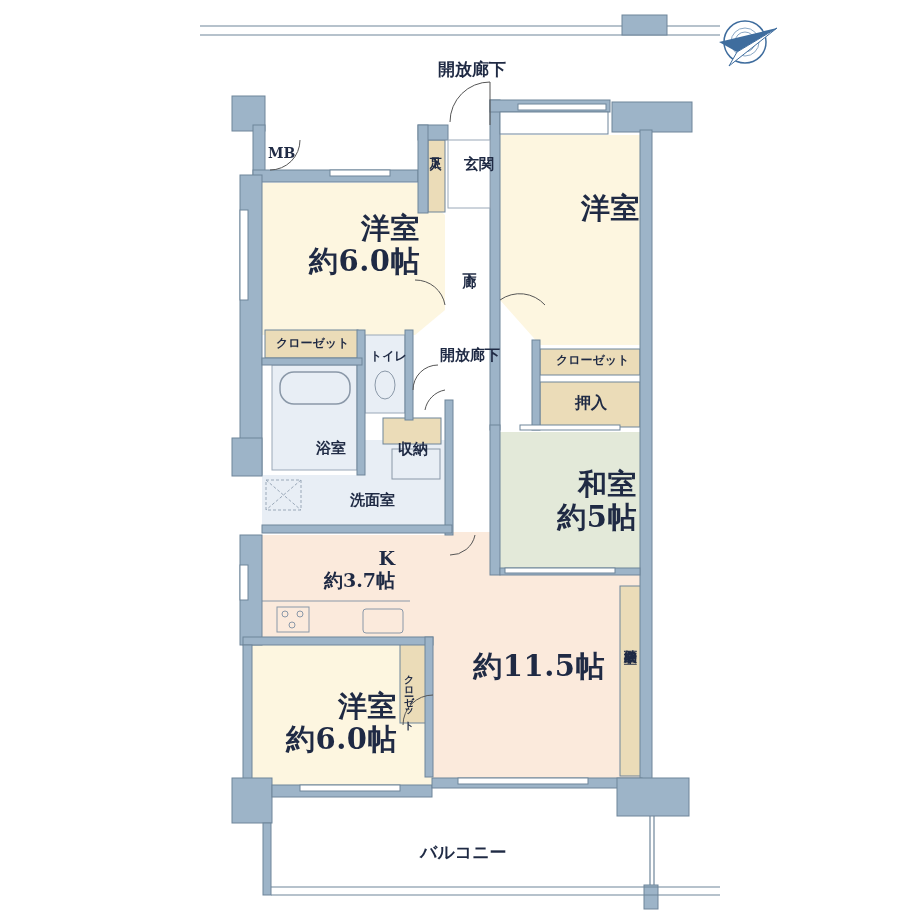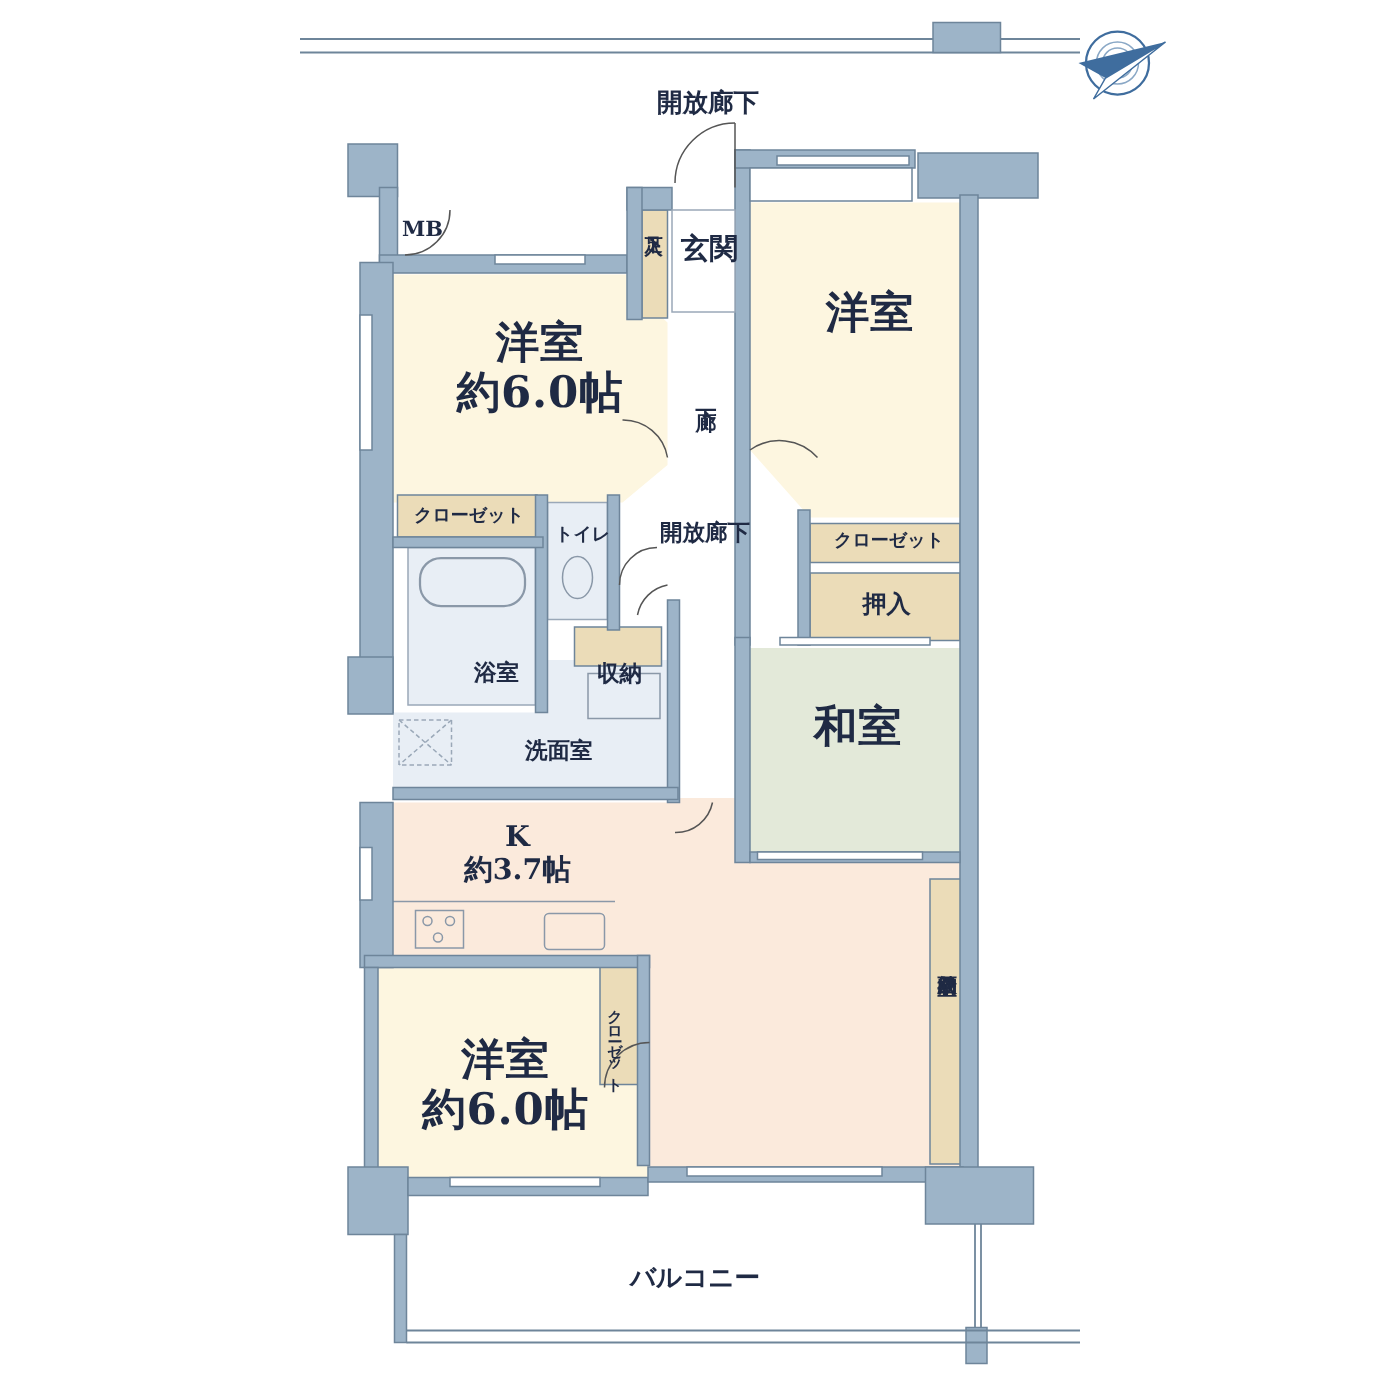--- a/index.html
+++ b/index.html
@@ -1,19 +1,19 @@
 <!DOCTYPE html>
 <html><head>
 <meta charset="utf-8">
 <style>
   html, body { margin:0; padding:0; background:#ffffff; }
   body { width:920px; height:920px; position:relative; overflow:hidden;
          font-family:"DejaVu Serif", "Liberation Serif", serif; color:#1f2a44; }
   svg.plan { position:absolute; left:0; top:0; }
-  .lbl { position:absolute; text-align:center; white-space:nowrap; color:#1f2a44; line-height:1.15; }
+  .lbl { position:absolute; text-align:right; white-space:nowrap; color:#1f2a44; line-height:1.15; }
   .room-big { font-size:29px; font-weight:bold; letter-spacing:0.5px; }
   .room-mid { font-size:17px; font-weight:bold; }
   .room-sm  { font-size:12px; font-weight:bold; }
   .vert { writing-mode:vertical-rl; text-orientation:upright; }
 </style>
 </head>
 <body>
 
 <svg class="plan" width="920" height="920" viewBox="0 0 920 920">
 
@@ -144,21 +144,21 @@
     <path d="M413 390 A25 25 0 0 1 438 365"></path>
     <path d="M445 390 A25 25 0 0 0 425 410"></path>
     <path d="M433 695 A30 30 0 0 0 403 725"></path>
     <path d="M450 555 A25 25 0 0 0 475 535"></path>
     <path d="M300 140 A30 30 0 0 1 270 170"></path>
   </g>
 </svg>
 
 <div class="lbl room-mid" style="left:438px;top:60px;">開放廊下</div>
 <div class="lbl room-sm" style="left:268px;top:145px;font-size:14px;">MB</div>
-<div class="lbl room-mid" style="left:454px;top:156px;font-size:19px;">玄関</div>
+<div class="lbl room-mid" style="left:464px;top:156px;font-size:15px;">玄関</div>
 <div class="lbl room-sm vert" style="left:428px;top:148px;">下足入</div>
 <div class="lbl room-sm vert" style="left:462px;top:262px;font-size:14px;">廊下</div>
 
 <div class="lbl room-big" style="left:300px;top:212px;width:120px;">
   <div>洋室</div>
   <div>約6.0帖</div>
 </div>
 <div class="lbl room-big" style="left:520px;top:192px;width:120px;">
   <div>洋室</div>
 </div>
@@ -167,28 +167,30 @@
 <div class="lbl room-sm" style="left:556px;top:354px;">クローゼット</div>
 <div class="lbl room-mid" style="left:575px;top:394px;font-size:16px;">押入</div>
 <div class="lbl room-sm" style="left:370px;top:350px;">トイレ</div>
 <div class="lbl room-mid" style="left:440px;top:347px;font-size:15px;">開放廊下</div>
 <div class="lbl room-mid" style="left:398px;top:422px;font-size:15px;margin-top:19px;">収納</div>
 <div class="lbl room-mid" style="left:316px;top:440px;font-size:15px;">浴室</div>
 <div class="lbl room-mid" style="left:350px;top:492px;font-size:15px;">洗面室</div>
 
 <div class="lbl room-big" style="left:507px;top:468px;width:130px;">
   <div>和室</div>
+  <div>約5帖</div>
 </div>
 
 <div class="lbl" style="left:295px;top:548px;width:100px;font-size:19px;font-weight:bold;">
   <div>K</div>
   <div>約3.7帖</div>
 </div>
 
 <div class="lbl room-big" style="left:455px;top:650px;width:150px;">
+  <div>約11.5帖</div>
 </div>
 <div class="lbl room-sm vert" style="left:622px;top:640px;font-size:13px;">壁面収納</div>
 
 <div class="lbl room-big" style="left:277px;top:690px;width:120px;">
   <div>洋室</div>
   <div>約6.0帖</div>
 </div>
 <div class="lbl room-sm vert" style="left:403px;top:665px;font-size:10px;height:60px;">クローゼット</div>
 
 <div class="lbl room-mid" style="left:420px;top:843px;">バルコニー</div>

